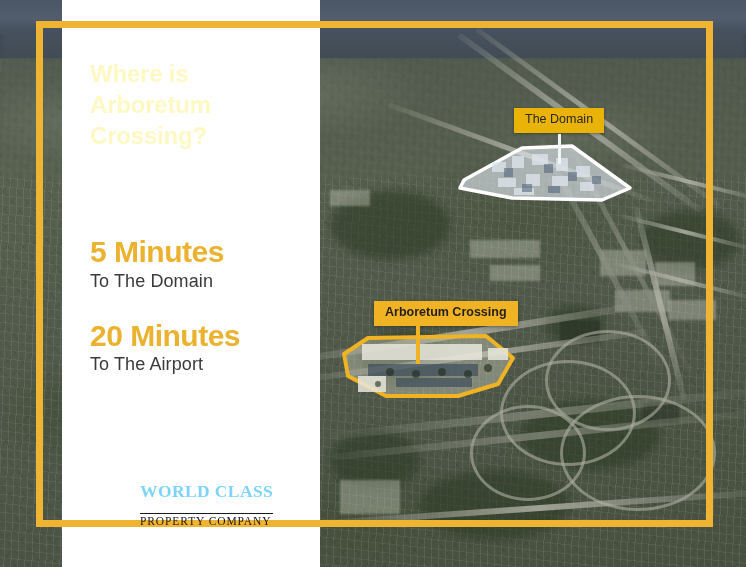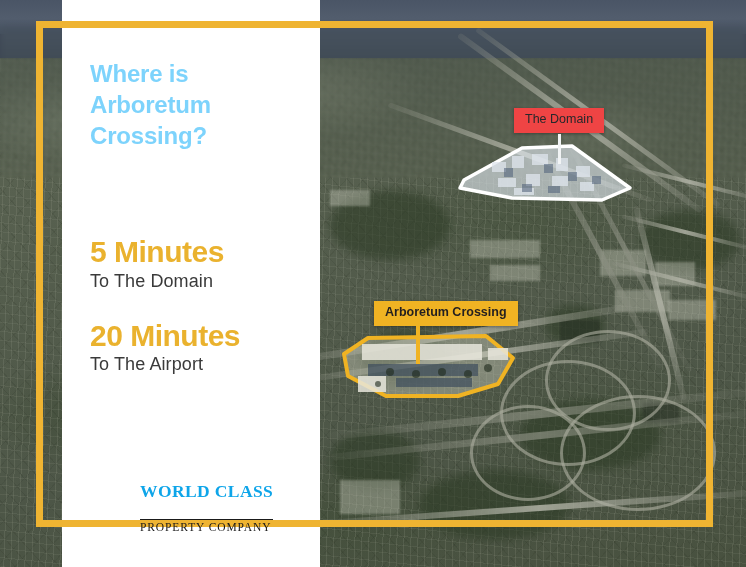--- a/index.html
+++ b/index.html
@@ -83,59 +83,59 @@
     pointer-events:none;
   }
 
   
   #panel-content{
     position:absolute; left:62px; top:0; width:258px; height:567px;
   }
   #headline{
     position:absolute; left:28px; top:58px; width:215px;
     font-size:24px; font-weight:bold; line-height:1.3;
-    color:#7dd3fc; letter-spacing:-.2px;
+    color:#fef9c3; letter-spacing:-.2px;
   }
   #stats{
     position:absolute; left:28px; top:208px; width:228px;
   }
   .stat{margin-bottom:28px;margin-top:28px;}
   .stat-number{
     font-size:30px; font-weight:bold; color:#eab22e;
     line-height:1.05; letter-spacing:-.5px; white-space:nowrap;
   }
   .stat-label{
     font-size:18px; color:#3a3a3a; margin-top:3px; letter-spacing:.1px;
   }
   #logo{
     position:absolute; left:78px; top:483px; text-align:left;
   }
   #logo-line1{
     font-family:"Liberation Serif", serif;
-    font-size:17.5px; font-weight:bold; color:#0ea5e9;
+    font-size:17.5px; font-weight:bold; color:#7dd3fc;
     letter-spacing:.4px; line-height:1;
-    border-bottom:1.6px solid #1a1a1a; padding-bottom:18px;
+    border-bottom:1.6px solid #1a1a1a; padding-bottom:12px;
     display:inline-block;
   }
   #logo-line2{
     font-family:"Liberation Serif", serif;
     font-size:11.5px; color:#1a1a1a; letter-spacing:.9px;
     margin-top:2px; line-height:1;
   }
 
   
   .callout{position:absolute;}
   .callout .box{
     padding:5px 11px 6px;
     font-size:12.5px; line-height:1.1;
     white-space:nowrap;
     box-shadow:0 1px 3px rgba(0,0,0,.35);
   }
   #domain-callout{left:514px; top:108px;}
-  #domain-callout .box{background:#ef4444; color:#26282b;}
+  #domain-callout .box{background:#eab308; color:#26282b;}
   #domain-callout .stem{
     position:absolute; left:44px; top:26px;
     width:3px; height:30px; background:#f2f4f5;
   }
   #arb-callout{left:374px; top:301px;font-weight:bold;}
   #arb-callout .box{background:#f0b323; color:#231f20;}
   #arb-callout .stem{
     position:absolute; left:42px; top:23px;
     width:4px; height:40px; background:#f0b323;
   }

